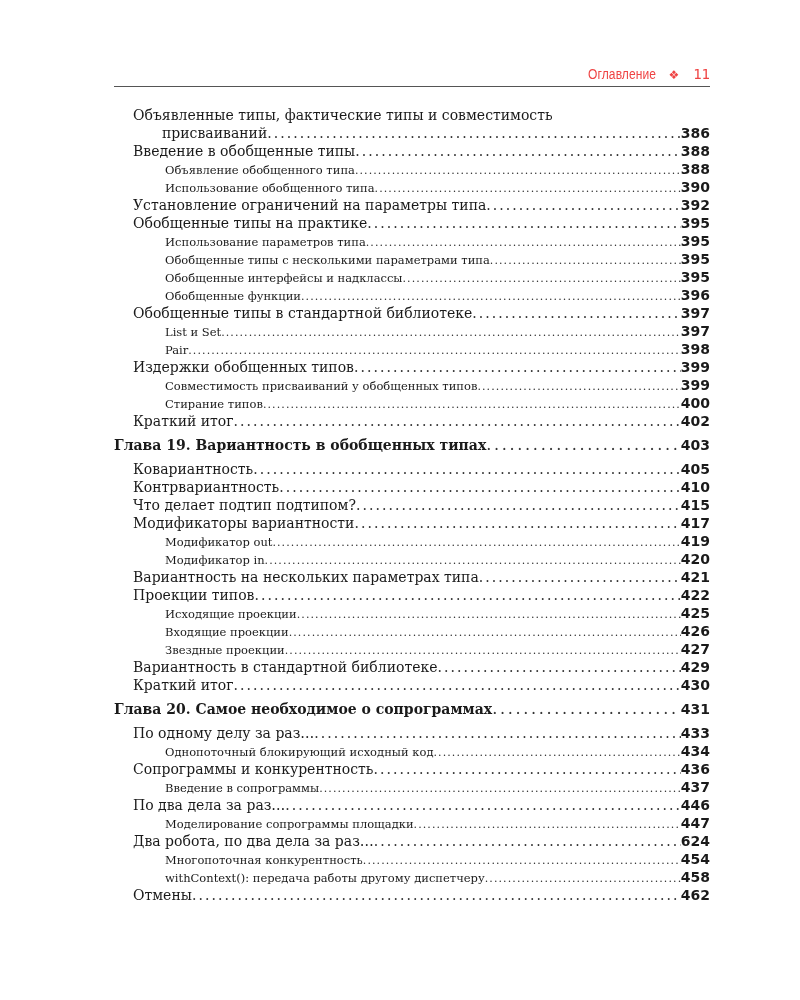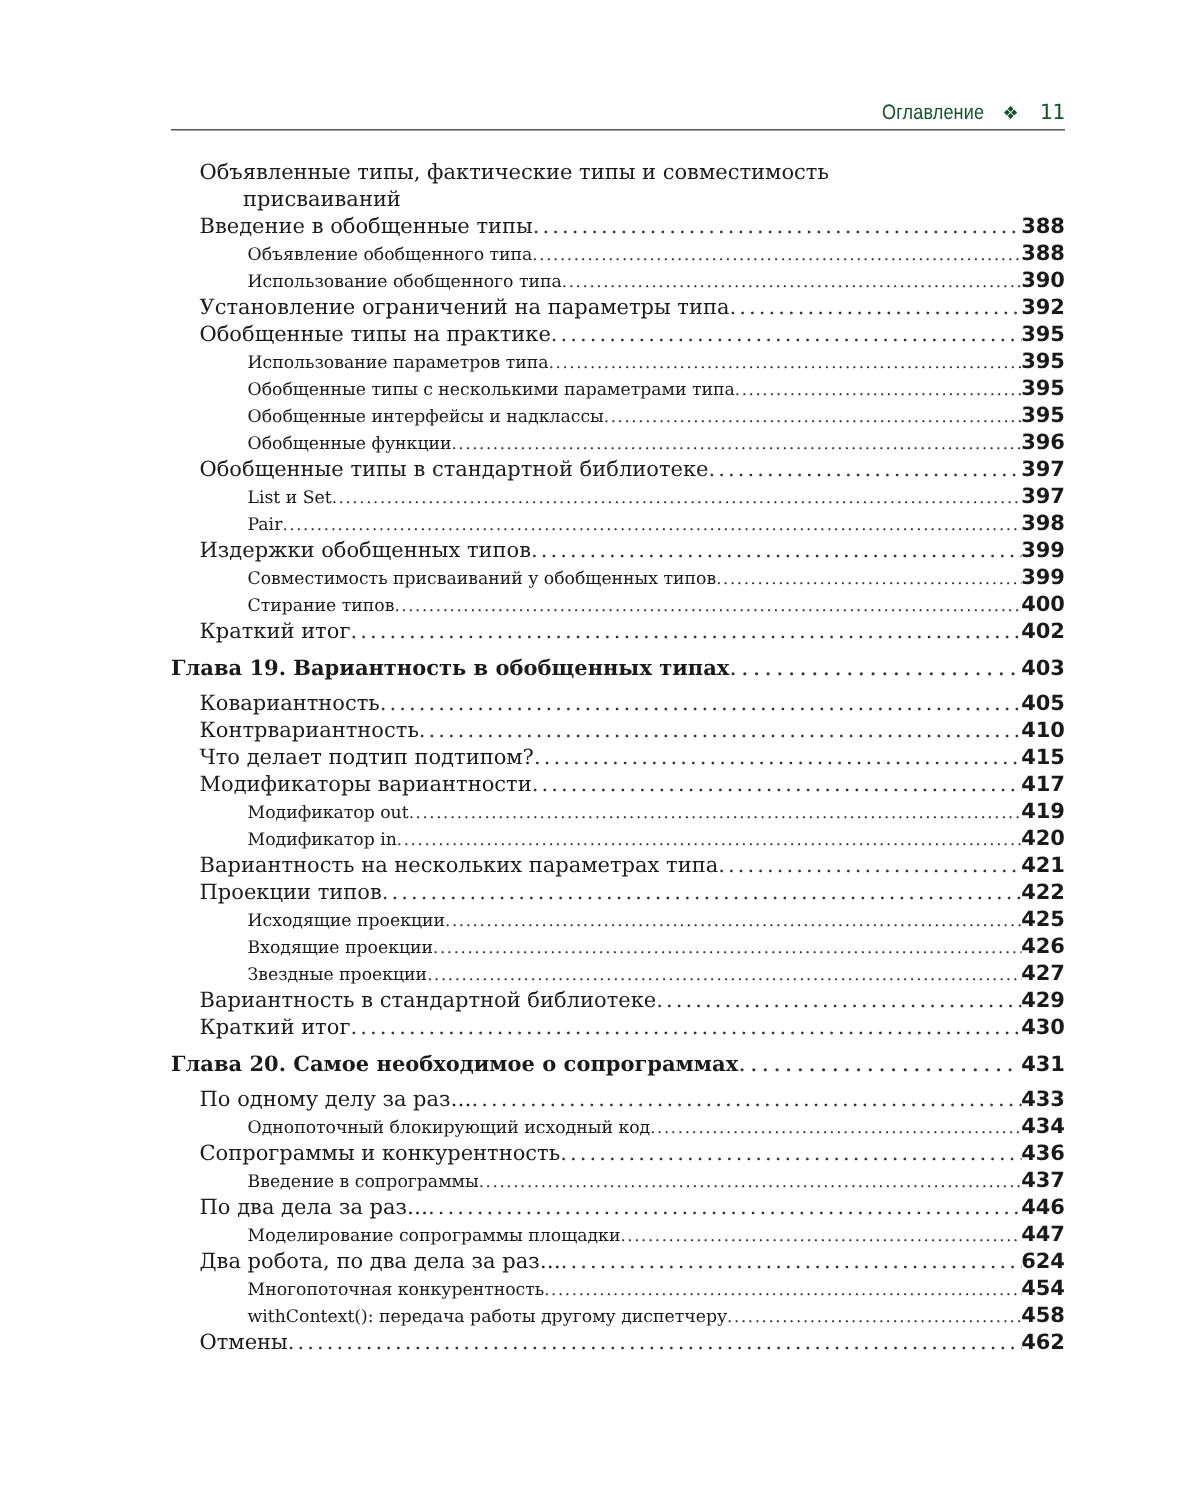--- a/index.html
+++ b/index.html
@@ -19,21 +19,21 @@
       position: absolute;
       left: 114px;
       top: 66px;
       width: 596px;
       height: 20px;
       display: flex;
       justify-content: flex-end;
       align-items: baseline;
       font-family: "DejaVu Sans", "Liberation Sans", sans-serif;
       font-size: 13px;
-      color: #14532d;
+      color: #ef4444;
     }
     .running-head .rh-title {
       font-family: "Liberation Sans", "DejaVu Sans", sans-serif;
       font-size: 14px;
       letter-spacing: 0.1px;
       transform: scaleX(0.86);
       transform-origin: right center;
       margin-right: 12px;
     }
     .running-head .rh-orn {
@@ -130,21 +130,20 @@
       padding-left: 19px;
       font-size: 14px;
       height: 18px;
       line-height: 18px;
     }
     .wrap-cont {
       padding-left: 48px;
       font-size: 14px;
       height: 18px;
       line-height: 18px;
-      flex-direction: column;
     }
   </style>
 </head>
 <body>
 
 <div class="running-head">
   <span class="rh-title">Оглавление</span>
   <span class="rh-orn">❖</span>
   <span class="rh-page">11</span>
 </div>

